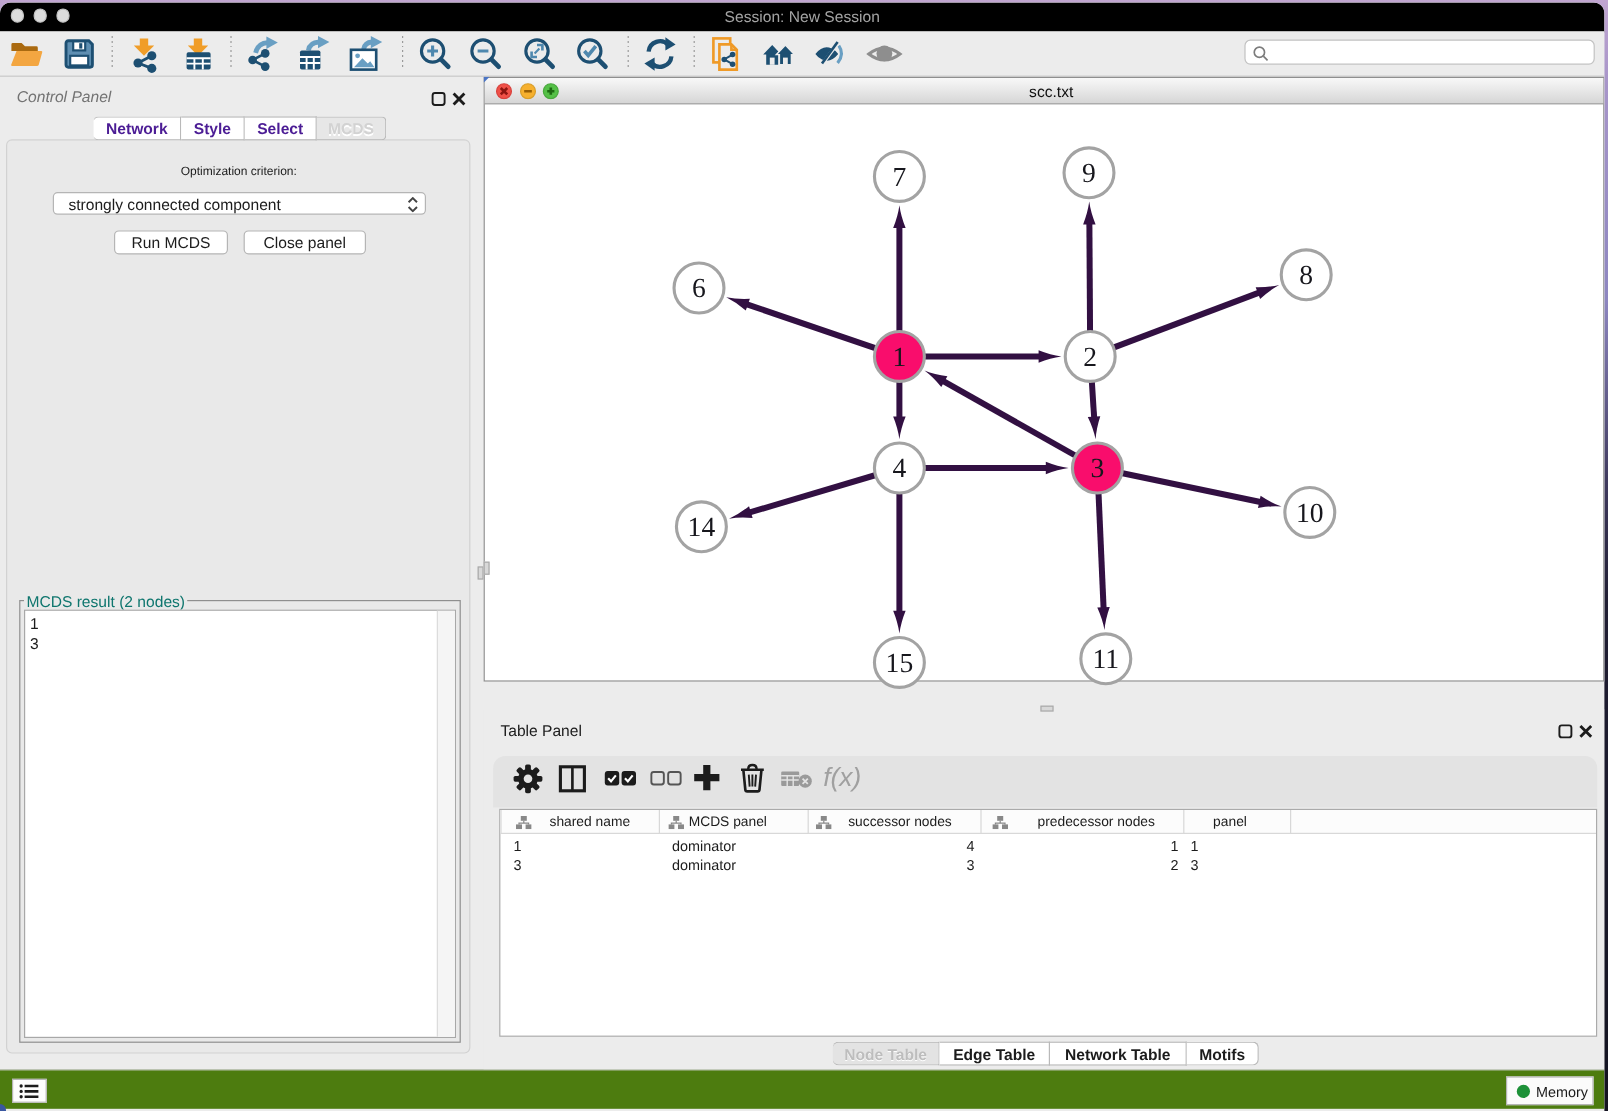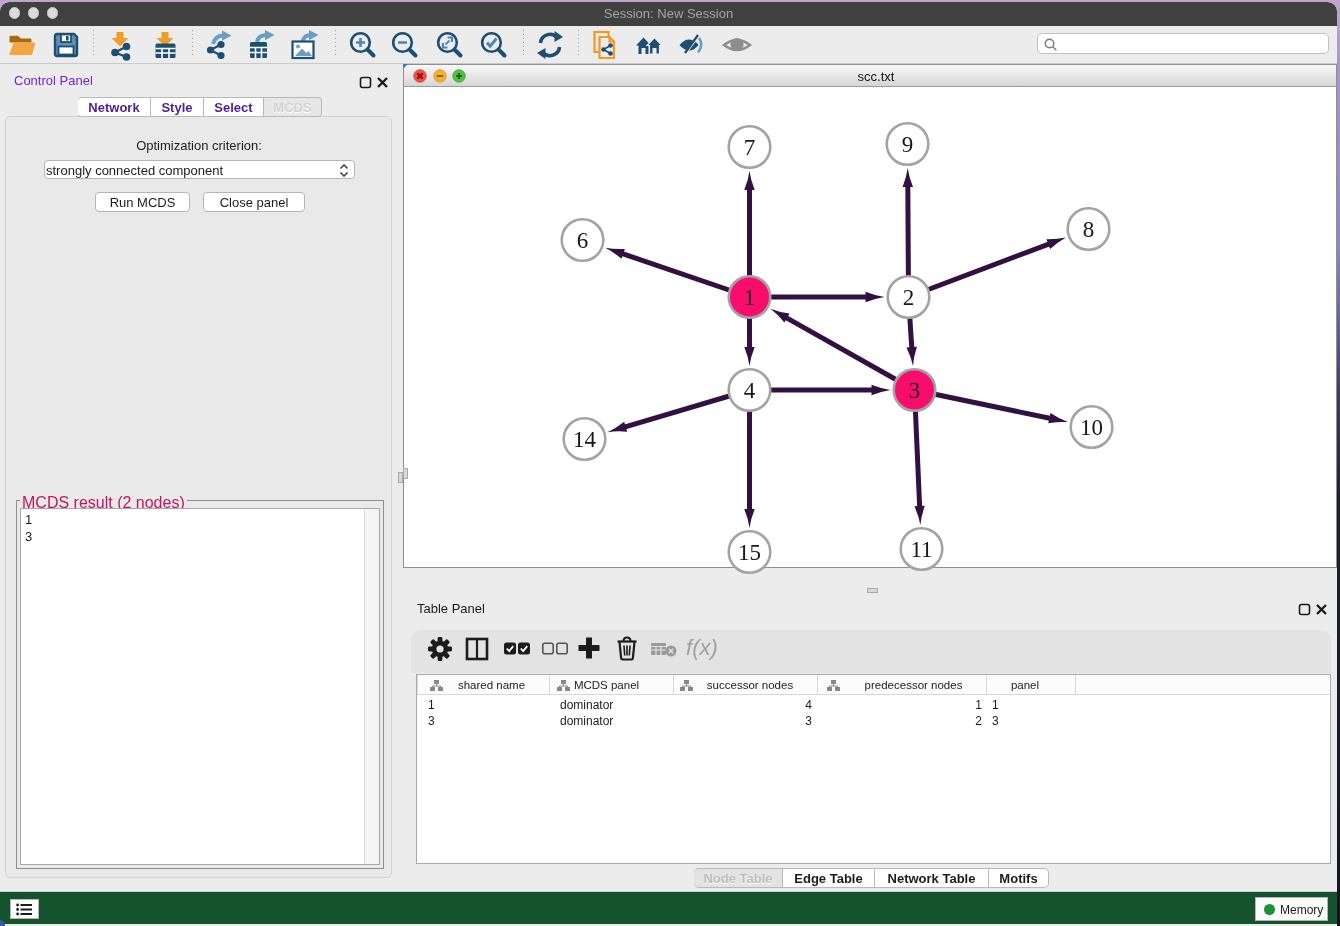--- a/index.html
+++ b/index.html
@@ -3,21 +3,21 @@
 <meta charset="utf-8">
 <style>
   * { margin:0; padding:0; box-sizing:border-box; }
   html,body { width:1340px; height:926px; overflow:hidden; }
   body { font-family:"Liberation Sans", sans-serif;
     background: linear-gradient(180deg,#c0a5d0 0px,#a795c9 70px,#8d86c0 250px,#3f3a5e 400px,#201e33 500px,#131320 926px); }
   .abs { position:absolute; }
   #win { position:absolute; left:0; top:2px; width:1337px; height:924px;
     background:#ececec; border-radius:9px 9px 0 0; overflow:hidden; }
   #titlebar { position:absolute; left:0; top:0; width:100%; height:25px;
-    background:#404040; border-radius:9px 9px 0 0; }
+    background:#000000; border-radius:9px 9px 0 0; }
   .tl-circle { position:absolute; top:5.2px; width:11.5px; height:11.5px; border-radius:50%;
     background:#dcdcdc; border:1px solid #c3c3c3; }
   #wintitle { position:absolute; top:4px; width:100%; text-align:center;
     font-size:13px; color:#a4a4a4; }
   #toolbar { position:absolute; left:0; top:24px; width:100%; height:38px;
     background:#ececec; border-bottom:1px solid #c9c9c9; }
   .tbi { position:absolute; top:3px; }
   .tsep { position:absolute; top:4px; height:26px; width:1px;
     background-image:repeating-linear-gradient(180deg,#9a9a9a 0 1.5px,transparent 1.5px 4px); }
   #searchbox { position:absolute; left:1037px; top:7px; width:292px; height:21px;
@@ -150,43 +150,43 @@
       <circle cx="16" cy="15.5" r="6.6" fill="#8e8e8e"></circle>
     </svg>
     <div id="searchbox">
       <svg width="16" height="16" viewBox="0 0 16 16" style="position:absolute;left:5px;top:2.5px">
         <circle cx="6.5" cy="6.5" r="4.3" fill="none" stroke="#7c7c7c" stroke-width="1.4"></circle>
         <path d="M9.8 9.8 L13.3 13.3" stroke="#7c7c7c" stroke-width="1.4"></path>
       </svg>
     </div>
   </div>
   <div id="controlpanel">
-    <div class="abs" style="left:14px;top:71px;font-size:13px;color:#6d28d9;">Control Panel</div>
+    <div class="abs" style="left:14px;top:71px;font-size:13px;color:#737373;font-style:italic;">Control Panel</div>
     <svg class="abs" style="left:359px;top:74px" width="13" height="13" viewBox="0 0 13 13">
         <rect x="1.5" y="1.5" width="10" height="10" rx="2" fill="none" stroke="#1c1c1c" stroke-width="1.6"></rect>
       </svg>
     <svg class="abs" style="left:376px;top:74px" width="13" height="13" viewBox="0 0 13 13">
         <path d="M2 2 L11 11 M11 2 L2 11" stroke="#1c1c1c" stroke-width="2.4"></path>
       </svg>
     <div class="abs" id="cp-pane" style="left:5px;top:114px;width:387px;height:762px;background:#e9e9e9;border:1px solid #d2d2d2;border-radius:5px;"></div>
     <div class="cptab" style="left:78px;width:73px;border-radius:4px 0 0 4px;">Network</div>
     <div class="cptab" style="left:151px;width:53px;">Style</div>
     <div class="cptab" style="left:204px;width:60px;">Select</div>
     <div class="cptab" style="left:264px;width:58px;border-radius:0 4px 4px 0;background:#e7e7e7;color:#d2d2d2;text-shadow:0 1px 0 #ffffff;">MCDS</div>
-    <div class="abs" style="left:5px;top:136px;width:388px;text-align:center;font-size:13px;color:#1c1c1c;">Optimization criterion:</div>
+    <div class="abs" style="left:5px;top:136px;width:388px;text-align:center;font-size:10px;color:#1c1c1c;">Optimization criterion:</div>
     <div class="abs" style="left:44px;top:158px;width:311px;height:19px;background:#fff;border:1px solid #b5b5b5;border-radius:4px;">
-      <div style="position:absolute;left:1px;top:2px;font-size:13px;color:#1c1c1c;">strongly connected component</div>
+      <div style="position:absolute;left:12px;top:2px;font-size:13px;color:#1c1c1c;">strongly connected component</div>
       <svg style="position:absolute;right:5px;top:3px" width="10" height="13" viewBox="0 0 10 13">
         <path d="M1.5 4.5 L5 1 L8.5 4.5 M1.5 8.5 L5 12 L8.5 8.5" fill="none" stroke="#444" stroke-width="1.6"></path>
       </svg>
     </div>
     <div class="cpbtn" style="left:95px;width:95px;">Run MCDS</div>
     <div class="cpbtn" style="left:203px;width:102px;">Close panel</div>
     <div class="abs" style="left:16px;top:498px;width:368px;height:369px;border:1px solid #8f8f8f;"></div>
-    <div class="abs" style="left:20px;top:492px;background:#e9e9e9;padding:0 2px;font-size:16px;color:#be185d;">MCDS result (2 nodes)</div>
+    <div class="abs" style="left:20px;top:492px;background:#e9e9e9;padding:0 2px;font-size:13px;color:#0f766e;">MCDS result (2 nodes)</div>
     <div class="abs" style="left:20px;top:506px;width:360px;height:357px;background:#fff;border:1px solid #a8a8a8;">
       <div style="position:absolute;left:4px;top:2px;font-size:13px;color:#1c1c1c;line-height:17px;">1<br>3</div>
       <div style="position:absolute;right:0;top:0;width:15px;height:100%;background:#f5f5f5;border-left:1px solid #dcdcdc;"></div>
     </div>
     <div class="abs" style="left:398px;top:470px;width:5px;height:11px;background:#d8d8d8;border:1px solid #aaa;"></div>
   </div>
   <div id="netframe" style="position:absolute;left:403px;top:62px;width:934px;height:504px;border:1px solid #8f8f8f;background:#fff;z-index:5;">
     <div style="position:absolute;left:0;top:0;width:100%;height:22px;background:linear-gradient(180deg,#f8f8f8,#e9e9e9 45%,#d6d6d6);border-bottom:1px solid #9a9a9a;">
       <div style="position:absolute;top:4px;left:6px;width:100%;text-align:center;font-size:13px;color:#111;">scc.txt</div>
       <svg style="position:absolute;left:9px;top:4px" width="62" height="14" viewBox="0 0 62 14">
@@ -337,21 +337,21 @@
       <div class="tdl" style="left:143px;top:39px;">dominator</div>
       <div class="tdr" style="left:256px;top:39px;width:139px;">3</div>
       <div class="tdr" style="left:400px;top:39px;width:165px;">2</div>
       <div class="tdl" style="left:575px;top:39px;">3</div>
     </div>
     <div class="bttab" style="left:291px;width:89px;border-radius:5px 0 0 5px;background:#e3e3e3;color:#bdbdbd;text-shadow:0 1px 0 #fff;">Node Table</div>
     <div class="bttab" style="left:380px;width:92px;">Edge Table</div>
     <div class="bttab" style="left:472px;width:114px;">Network Table</div>
     <div class="bttab" style="left:586px;width:60px;border-radius:0 5px 5px 0;">Motifs</div>
   </div>
-  <div id="statusbar" style="position:absolute;left:0;top:889px;width:1337px;height:33px;background:#14532d;border-top:1px solid #cfcfcf;">
+  <div id="statusbar" style="position:absolute;left:0;top:889px;width:1337px;height:33px;background:#4d7c0f;border-top:1px solid #cfcfcf;">
     <div class="abs" style="left:10px;top:7px;width:29px;height:20px;background:#fdfdfd;border:1px solid #b5b5b5;">
       <svg style="position:absolute;left:5px;top:2.5px" width="17" height="13" viewBox="0 0 17 13">
         <circle cx="1.6" cy="2" r="1.4" fill="#1c1c1c"></circle>
           <circle cx="1.6" cy="6.5" r="1.4" fill="#1c1c1c"></circle>
           <circle cx="1.6" cy="11" r="1.4" fill="#1c1c1c"></circle>
         <path d="M4.5 2 H16 M4.5 6.5 H16 M4.5 11 H16" stroke="#1c1c1c" stroke-width="2.2"></path>
       </svg>
     </div>
     <div class="abs" style="left:1255px;top:5px;width:73px;height:24px;background:#fbfbfb;border:1px solid #b5b5b5;">
       <div style="position:absolute;left:8px;top:6px;width:11px;height:11px;border-radius:50%;background:#1d9138;"></div>

